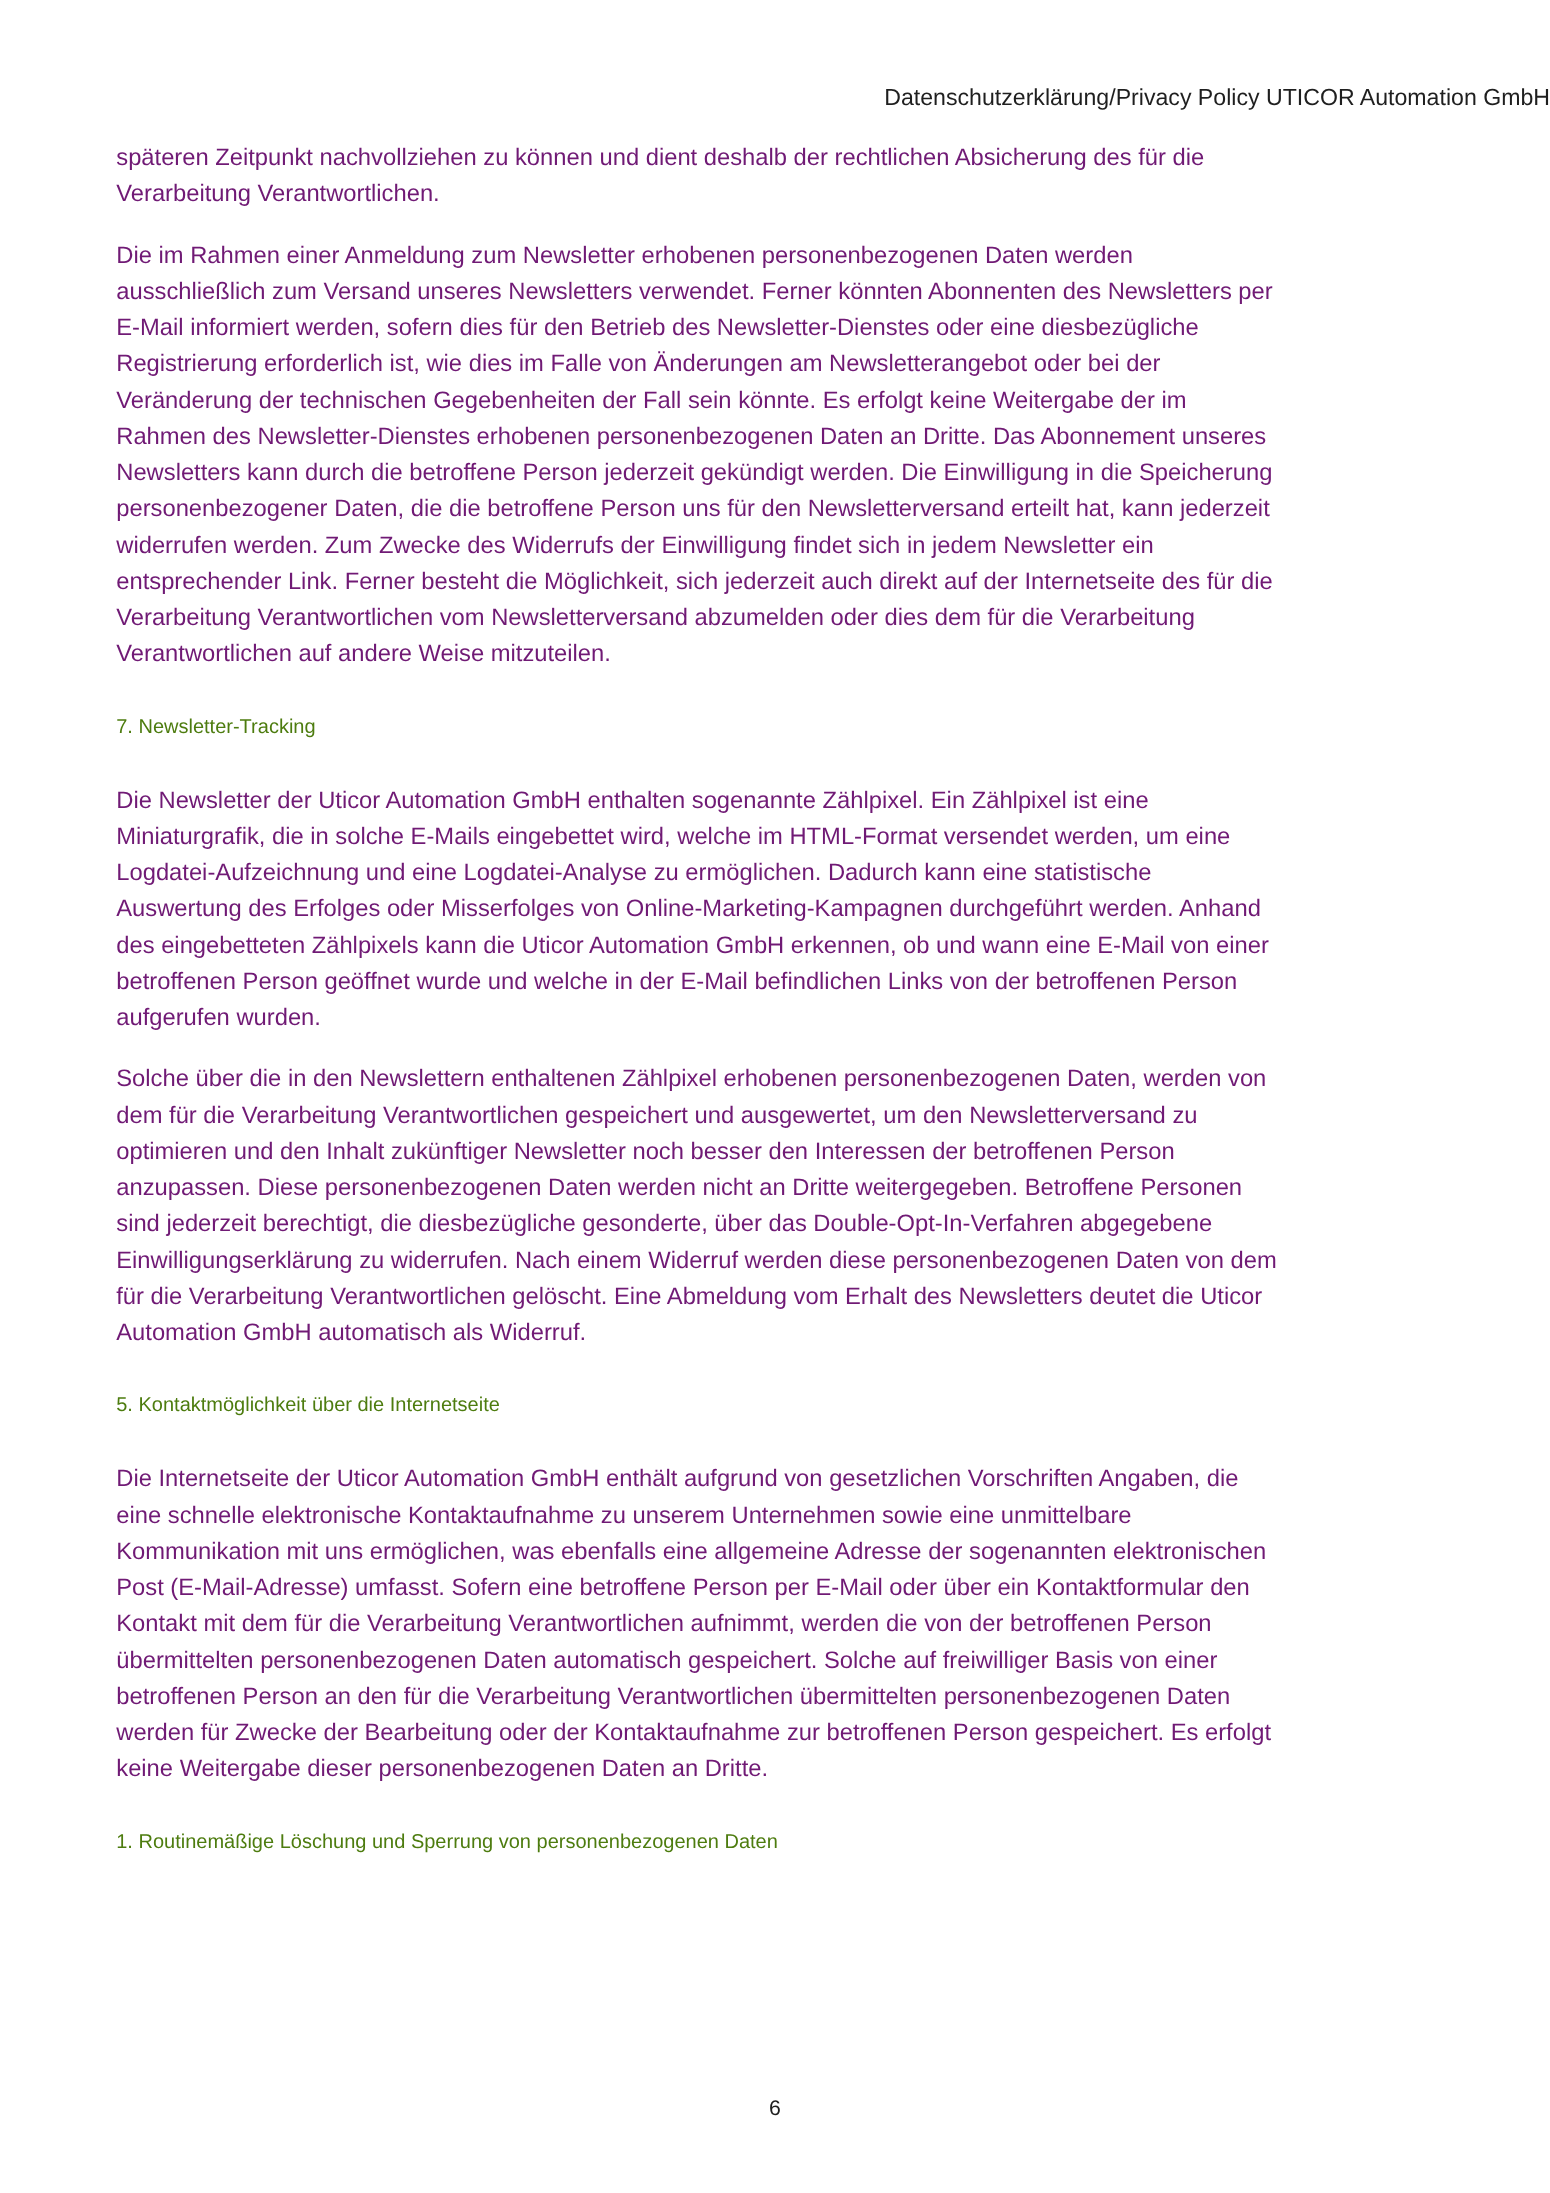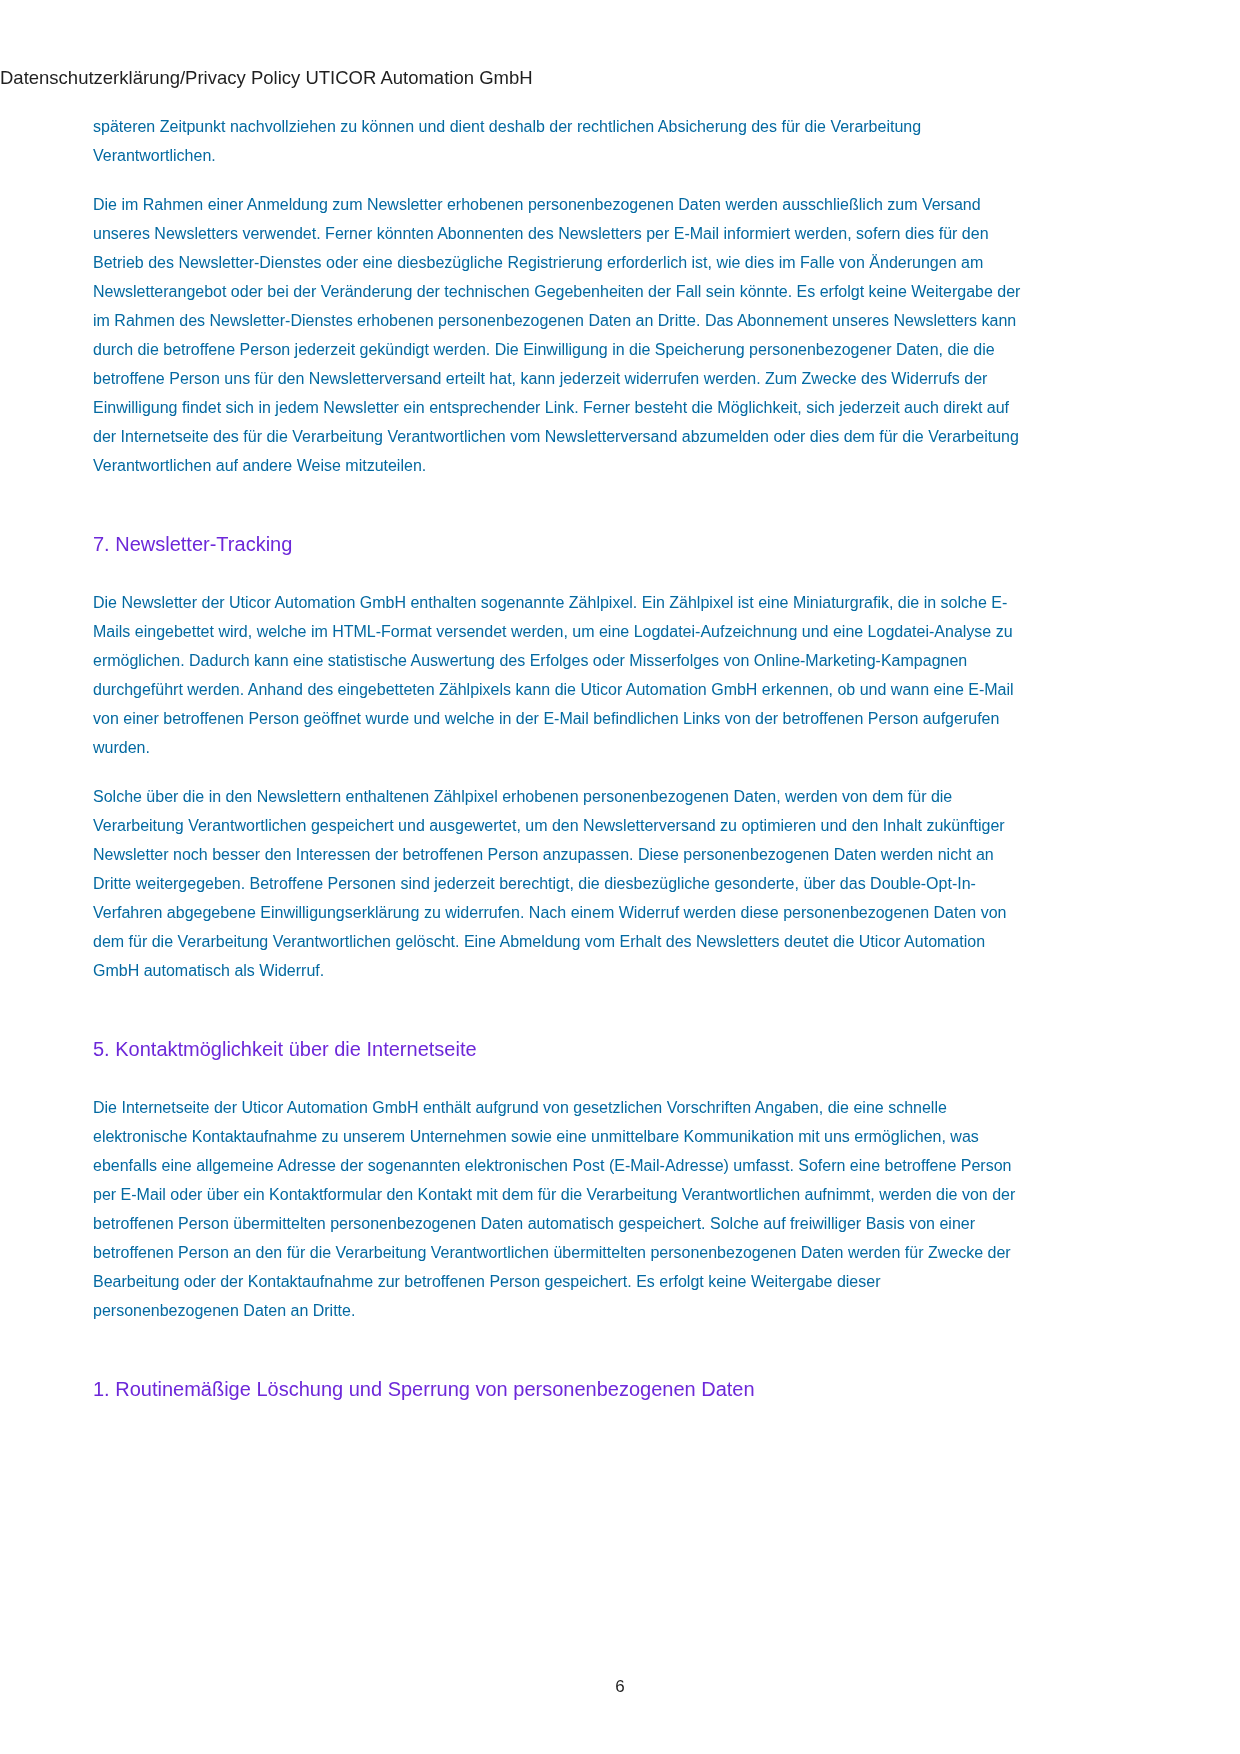--- a/index.html
+++ b/index.html
@@ -15,45 +15,45 @@
     background: #ffffff;
     color: #212121;
     font-family: "Liberation Sans", "DejaVu Sans", sans-serif;
     overflow: hidden;
   }
   .doc-header {
     position: absolute;
     top: 66px;
     left: 0;
     width: 100%;
-    text-align: left;
+    text-align: right;
     font-size: 18.5px;
     line-height: 24px;
     color: #1f1f1f;
   }
   .doc-body {
     position: absolute;
     top: 112px;
     left: 93px;
     width: 930px;
   }
   .doc-body p.paragraph {
     margin: 0 0 20px 0;
-    font-size: 16px;
+    font-size: 19px;
     line-height: 29px;
     font-weight: 400;
-    color: #0369a1;
+    color: #701a75;
     text-align: left;
   }
   .doc-body h2.heading {
-    margin: 52px 0 32px 0;
-    font-size: 20px;
+    margin: 32px 0 32px 0;
+    font-size: 16px;
     line-height: 24px;
     font-weight: 400;
-    color: #6d28d9;
+    color: #4d7c0f;
   }
   .page-footer {
     position: absolute;
     top: 1675px;
     left: 0;
     width: 100%;
     text-align: center;
     font-size: 17px;
     line-height: 24px;
     color: #1f1f1f;

